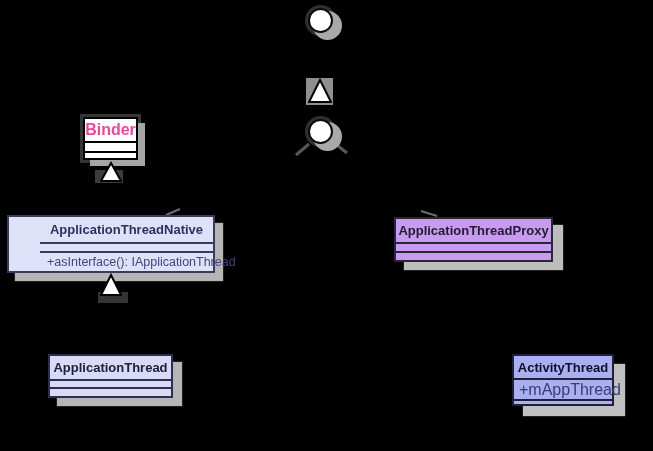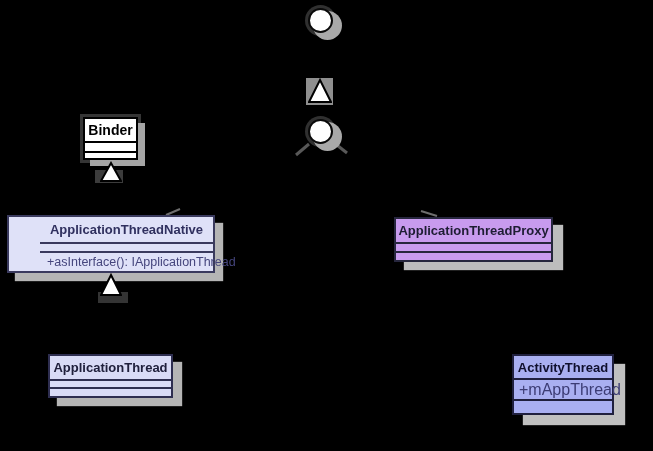--- a/index.html
+++ b/index.html
@@ -24,21 +24,21 @@
   .member-row{
     display:flex;align-items:center;
     white-space:nowrap;
   }
   
   #box-binder{
     left:83px;top:117px;width:55px;height:43px;
     background:#fff;border:2px solid #000;
     box-shadow:7px 6px 0 0 #a5a5a5, 0 0 0 3px rgba(140,140,140,.38);
   }
-  #box-binder .uml-title{height:22px;font-size:14px;color:#000000;text-align:center;}
+  #box-binder .uml-title{height:22px;font-size:16px;color:#ec4899;text-align:center;}
   #box-binder .sep{border-top:2px solid #000;}
   #box-binder .row-a{height:8px;}
   #box-binder .row-b{flex:1;}
   
   #box-atn{
     left:7px;top:215px;width:208px;height:58px;
     background:#dfe1f8;border:2px solid #3a3a5e;
     box-shadow:8px 8px 1px 0 #b5b5b5;
     padding-left:31px;
   }
@@ -61,21 +61,21 @@
     left:48px;top:354px;width:125px;height:44px;
     background:#d9dbf6;border:2px solid #2e2e50;
     box-shadow:9px 8px 1px 0 #b5b5b5;
   }
   #box-at .uml-title{height:23px;font-size:13px;color:#20203c;}
   #box-at .sep{border-top:2px solid #2e2e50;}
   #box-at .row-a{height:6px;}
   #box-at .row-b{flex:1;}
   
   #box-act{
-    left:512px;top:354px;width:102px;height:61px;
+    left:512px;top:354px;width:102px;height:52px;
     background:#a9aff1;border:2px solid #20203e;
     box-shadow:11px 10px 1px 0 #c0c0c0;
   }
   #box-act .uml-title{height:22px;font-size:13px;color:#0f0f2d;}
   #box-act .sep{border-top:2px solid #20203e;}
   #box-act .member-row{height:19px;font-size:16px;color:#3c3c74;padding-left:5px;}
   #box-act .row-b{flex:1;}
   
   .iface-circle{
     position:absolute;width:21px;height:21px;border-radius:50%;

